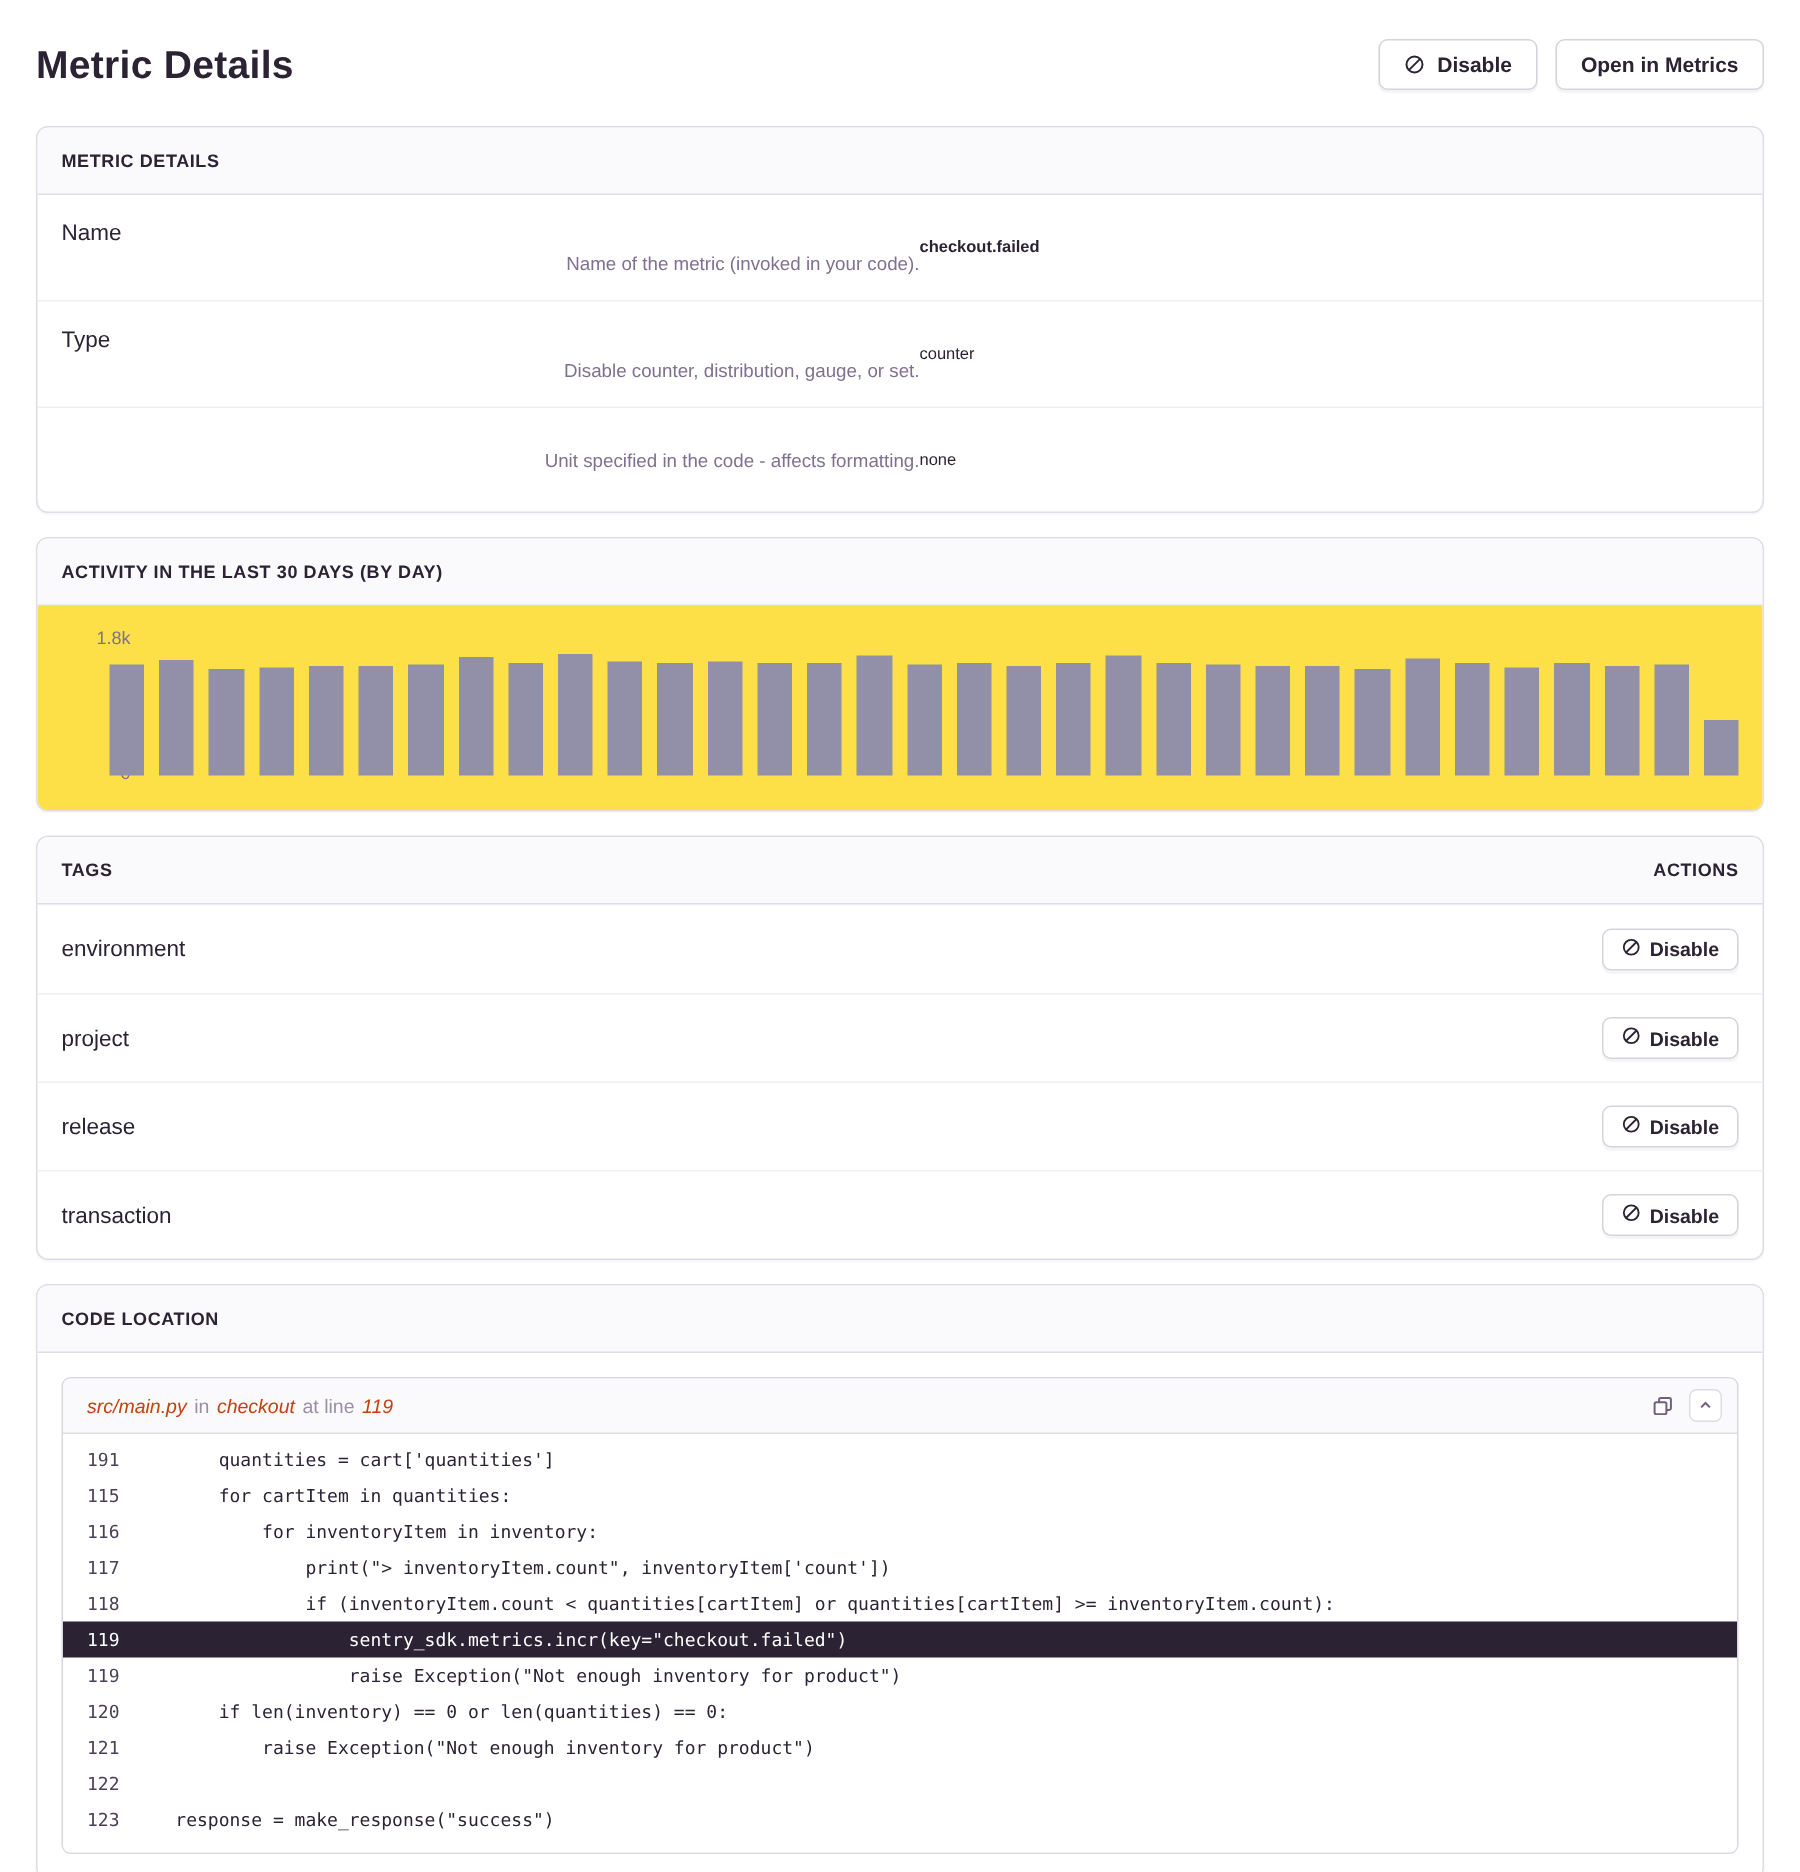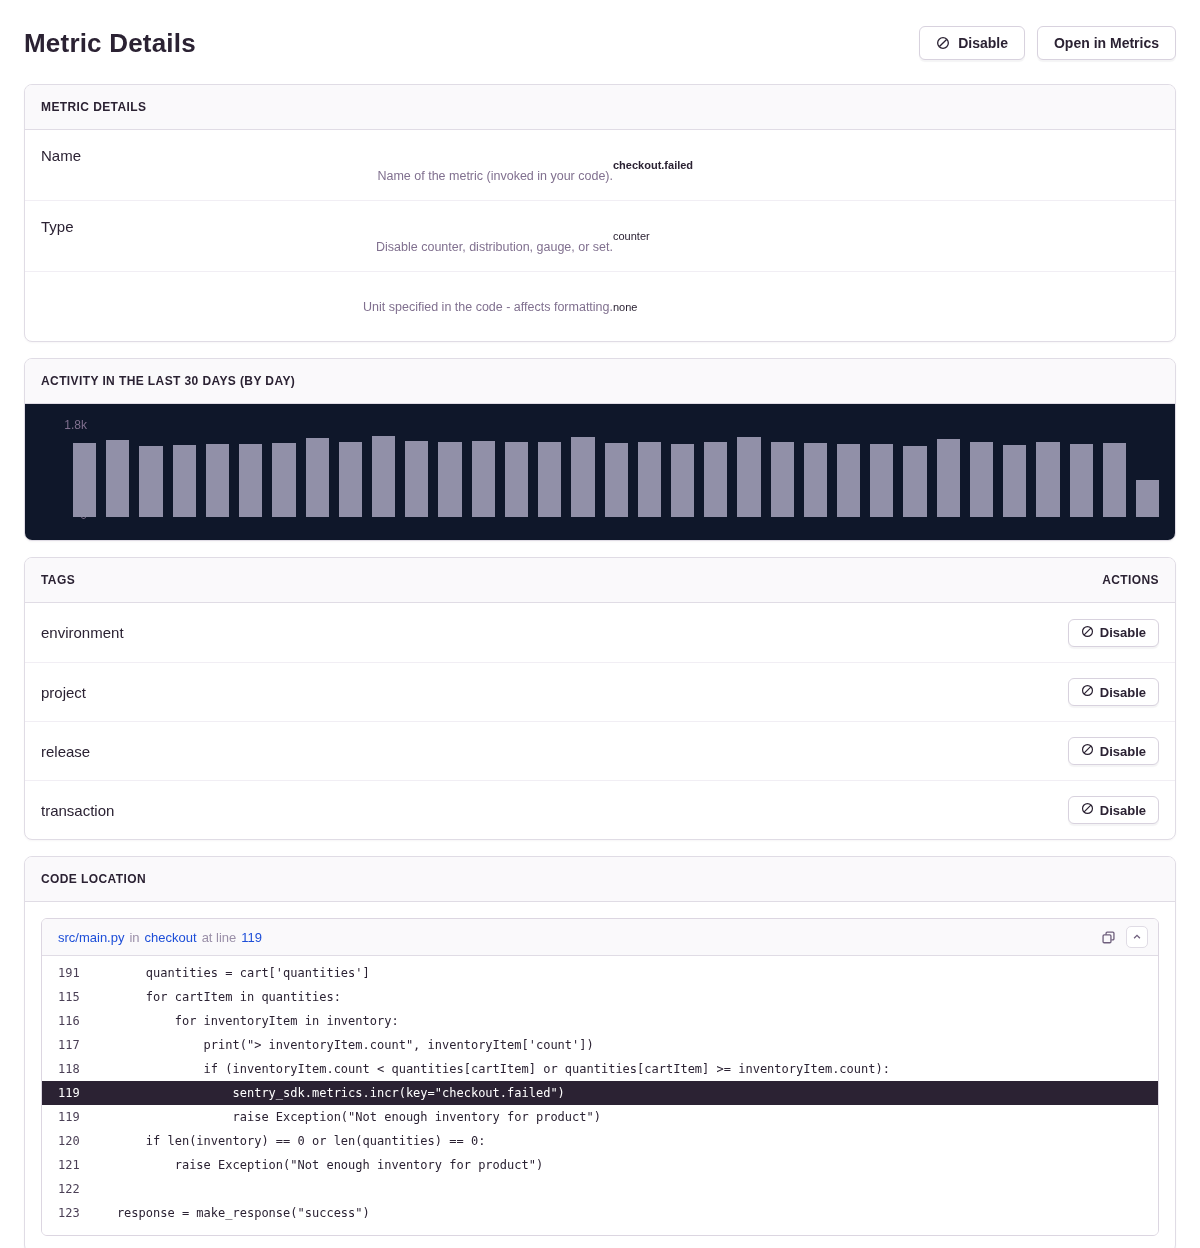--- a/index.html
+++ b/index.html
@@ -51,21 +51,21 @@
     padding: 17px 16px; min-height: 70px;
   }
   .detail-row + .detail-row { border-top: 1px solid #f1eef4; }
   .detail-left { width: 572px; }
   .detail-label { font-size: 15px; color: #2b2233; margin-bottom: 5px; }
   .detail-desc { font-size: 12.5px; color: #80708f; text-align: right; }
   .detail-value { font-size: 11px; color: #2b2233; }
   .detail-value.bold { font-weight: 700; }
 
   
-  .chart-body { position: relative; height: 136px; background: #0f172a; text-decoration: underline; }
+  .chart-body { position: relative; height: 136px; background: #fde047; text-decoration: underline; }
   .ytick { position: absolute; left: 10px; width: 52px; text-align: right;
            font-size: 12px; color: #80708f; }
   .ytick-max { top: 14px; }
   .ytick-min { top: 104px; }
   .bars {
     position: absolute; left: 48px; right: 16px; bottom: 23px; height: 90px;
     display: flex; align-items: flex-end; gap: 10px;
   }
   .bar { flex: 1; background: #9190a8; min-width: 4px; }
 
@@ -90,21 +90,21 @@
   .code-frame {
     border: 1px solid #dcd6e1; border-radius: 6px;
     margin: 16px; overflow: hidden;
   }
   .code-frame-header {
     display: flex; align-items: center;
     background: #faf9fb; border-bottom: 1px solid #e0dce5;
     padding: 7px 10px 7px 16px; font-size: 13px; min-height: 34px;
   }
   .code-path { display: flex; gap: 5px; align-items: baseline; flex: 1; }
-  .code-path .dark { color: #1d4ed8; }
+  .code-path .dark { color: #c2410c; font-style: italic; }
   .code-path .muted { color: #9a8fa8; }
   .code-head-actions { display: flex; align-items: center; gap: 8px; }
   .icon-btn {
     background: transparent; border: none; padding: 2px; cursor: pointer;
     display: inline-flex; color: #6f5f7d;
   }
   .expand-btn {
     width: 22px; height: 22px; background: #fff;
     border: 1px solid #e0dce5; border-radius: 5px;
     display: inline-flex; align-items: center; justify-content: center;

